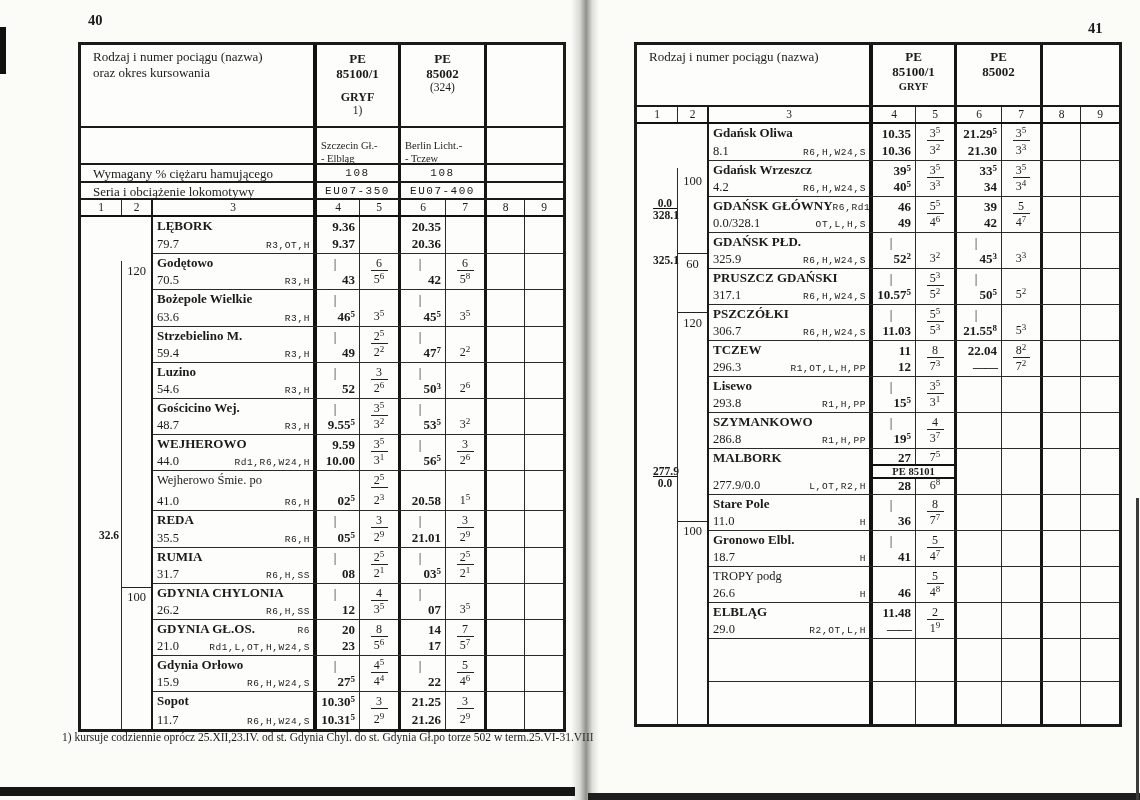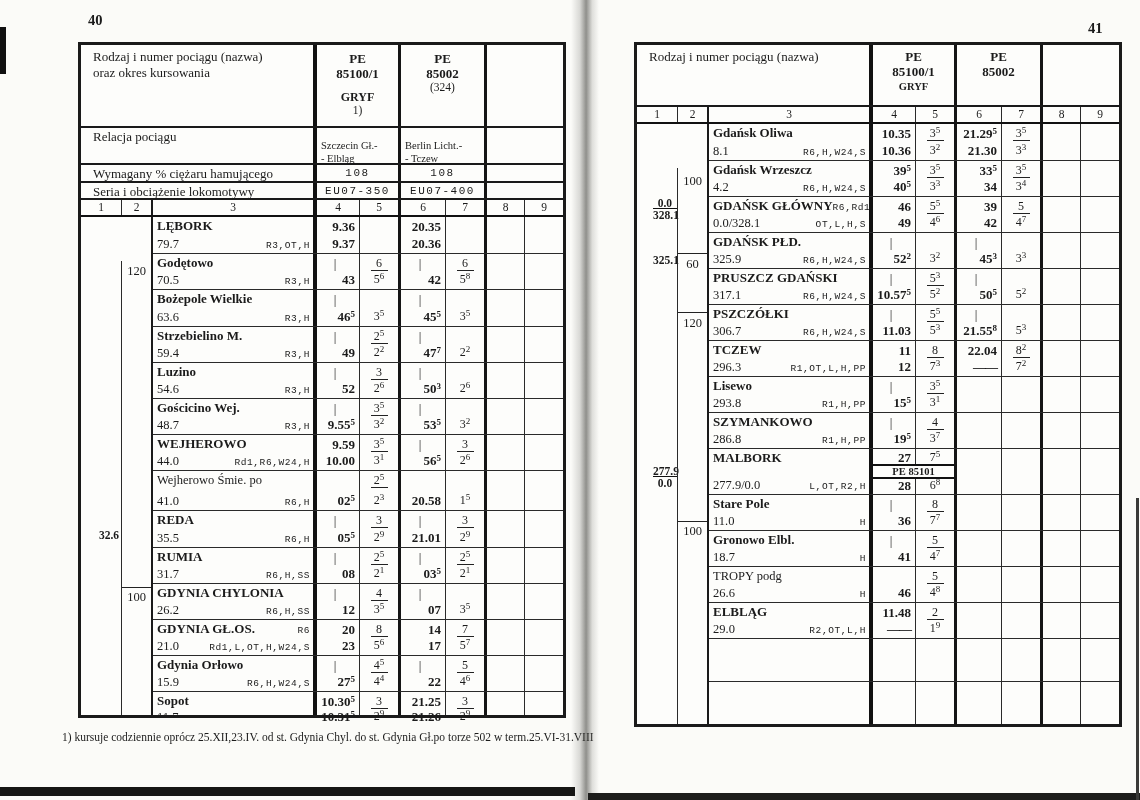--- a/index.html
+++ b/index.html
@@ -114,21 +114,20 @@
         <div class="hnote">1)</div>
       </div>
       <div class="hgroup g67">
         <div class="htype">PE</div>
         <div class="hnum">85002</div>
         <div class="hnote">(324)</div>
       </div>
       <div class="hgroup g89"></div>
     </div>
     <div class="hrow hrowB">
-      <div class="hlabel vb">Relacja pociągu</div>
       <div class="hgroup g45 rel">
         <div>Szczecin Gł.-</div>
         <div>- Elbląg</div>
       </div>
       <div class="hgroup g67 rel">
         <div>Berlin Licht.-</div>
         <div>- Tczew</div>
       </div>
       <div class="hgroup g89"></div>
     </div>
@@ -531,21 +530,21 @@
             <span class="tv pipe">|</span>
             <span class="tv">22</span>
           </div>
           <div class="cfrac w39 bl1">
             <span class="ft bar">5</span>
             <span class="fb">4<sup>6</sup></span>
           </div>
           <div class="c8 w40 bl3"></div>
           <div class="c9 w39 bl1"></div>
         </div>
-        <div class="trow bt" style="height: 24px;">
+        <div class="trow bt" style="height: 38px;">
           <div class="c3 w160">
             <div class="l3a">
               <span class="stn">Sopot</span>
             </div>
             <div class="l3b">
               <span class="km">11.7</span>
               <span class="codes">R6,H,W24,S</span>
             </div>
           </div>
           <div class="ctime w46 bl4">

